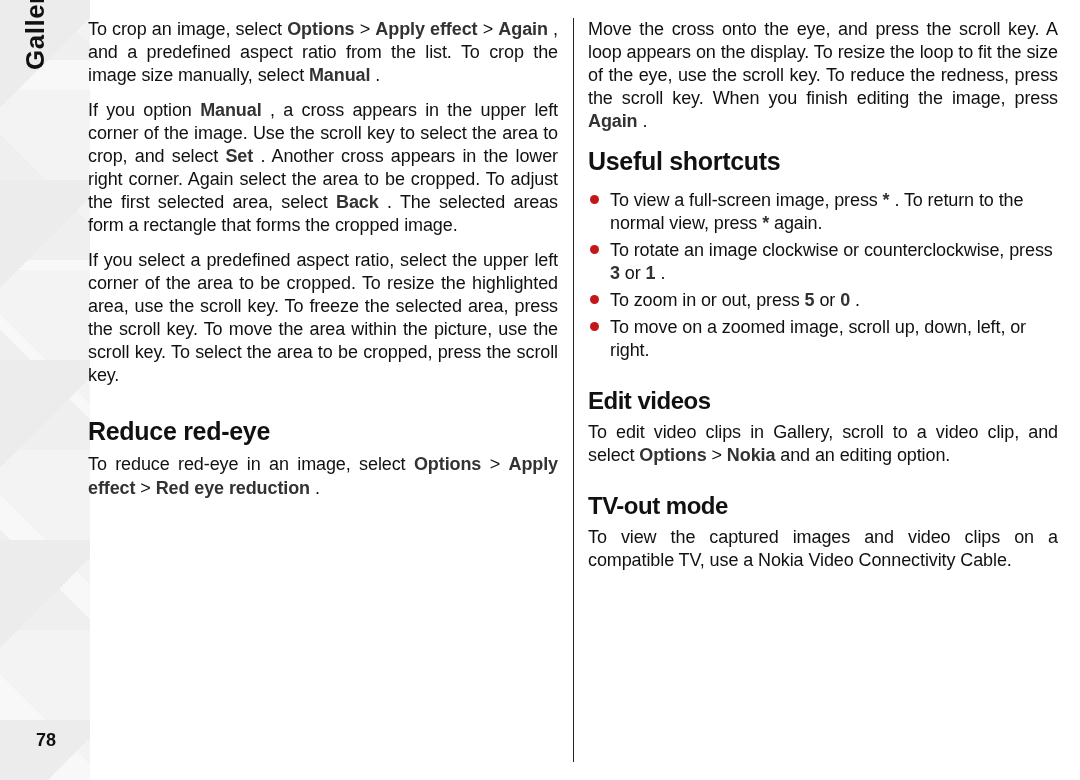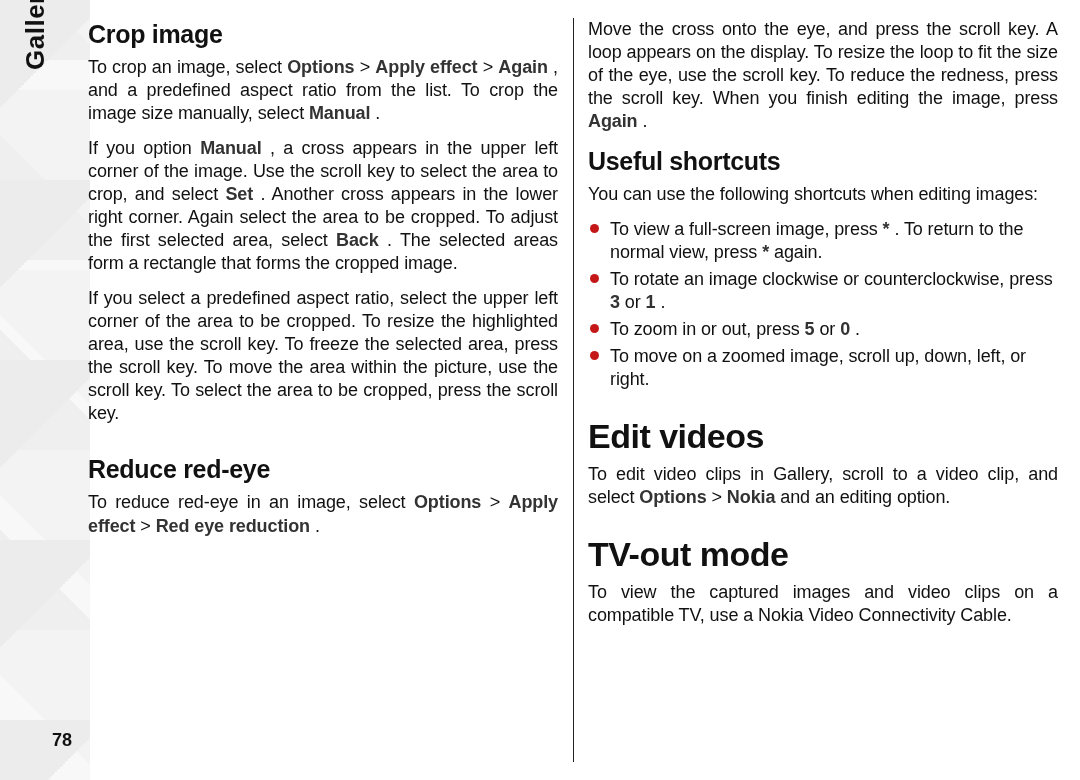--- a/index.html
+++ b/index.html
@@ -31,21 +31,21 @@
     transform: rotate(-90deg);
     transform-origin: left top;
     font-weight: 700;
     font-size: 26px;
     letter-spacing: 0.5px;
     color: #111;
     white-space: nowrap;
   }
   .page-num {
     position: absolute;
-    left: 52px;
+    left: 36px;
     bottom: 40px;
     transform: translateY(50%);
     font-weight: 700;
     font-size: 18px;
     color: #111;
   }
 
   
   .page {
     position: absolute;
@@ -57,21 +57,21 @@
     column-gap: 30px;
     column-rule: 1px solid #222;
     font-size: 18px;
     line-height: 1.28;
     color: #111;
     text-align: justify;
     letter-spacing: -0.1px;
   }
 
   .page h1 {
-    font-size: 34px;
+    font-size: 24px;
     font-weight: 800;
     margin: 24px 0 4px 0;
     text-align: left;
     letter-spacing: -0.5px;
   }
   .page h2 {
     font-size: 25px;
     font-weight: 800;
     margin: 0 0 6px 0;
     text-align: left;
@@ -118,21 +118,20 @@
 <body>
 
 <div class="bg-strip"></div>
 
 <div class="tab-label">Gallery</div>
 
 <div class="page-num">78</div>
 
 <div class="page">
 
-  <h2>Crop image</h2>
 
   <p>
     <span>To crop an image, select </span>
     <strong>Options</strong>
     <span> &gt; </span>
     <strong>Apply effect</strong>
     <span> &gt; </span>
     <strong>Again</strong>
     <span>, and a predefined aspect ratio from the list. To crop the image size manually, select </span>
     <strong>Manual</strong>
@@ -165,21 +164,20 @@
 
   <p>
     <span>Move the cross onto the eye, and press the scroll key. A loop appears on the display. To resize the loop to fit the size of the eye, use the scroll key. To reduce the redness, press the scroll key. When you finish editing the image, press </span>
     <strong>Again</strong>
     <span>.</span>
   </p>
 
 
   <h2>Useful shortcuts</h2>
 
-  <p>You can use the following shortcuts when editing images:</p>
 
   <ul class="bullets">
     <li>
       <span>To view a full-screen image, press </span>
       <strong>*</strong>
       <span>. To return to the normal view, press </span>
       <strong>*</strong>
       <span> again.</span>
     </li>
     <li>

